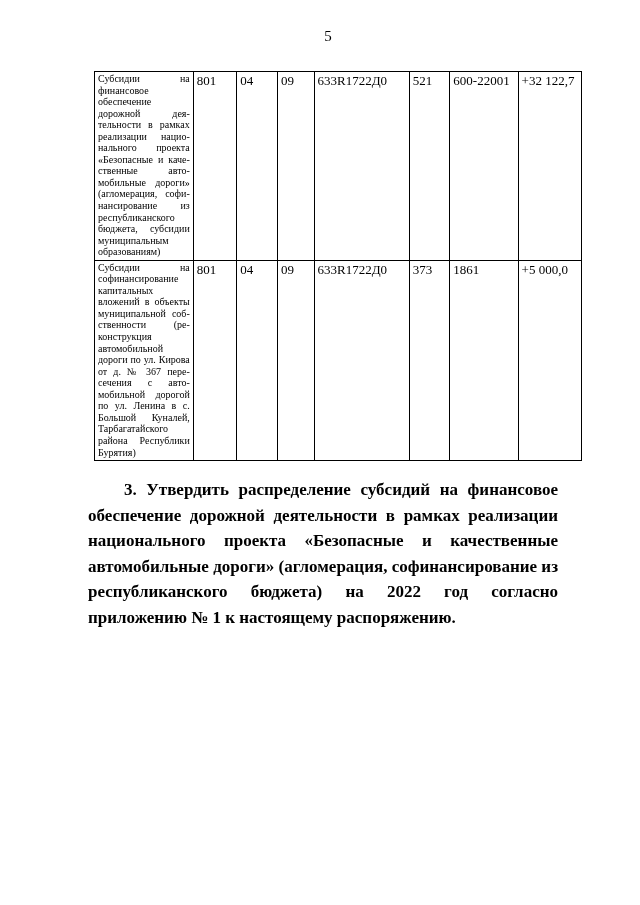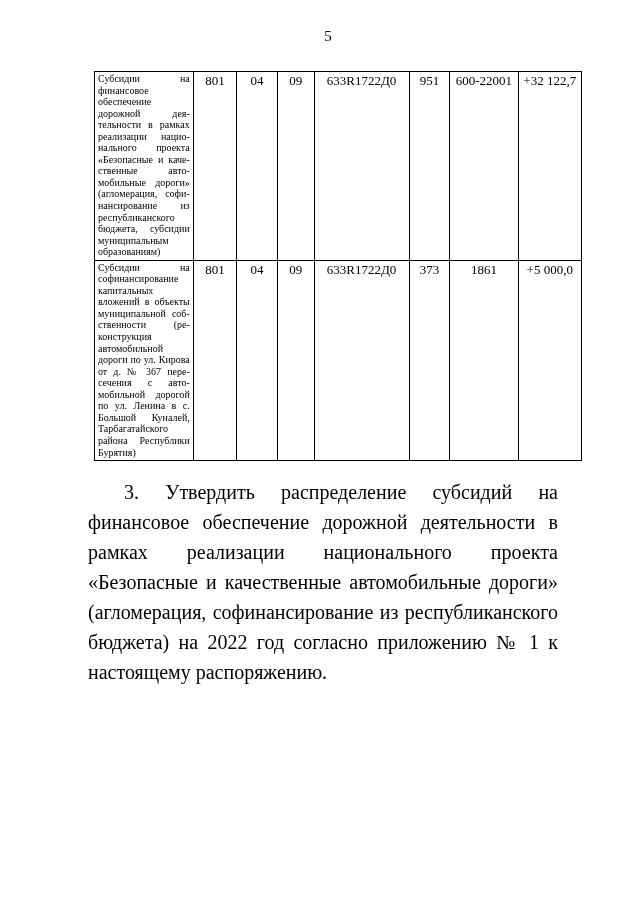--- a/index.html
+++ b/index.html
@@ -32,33 +32,33 @@
     padding: 1px 3px 2px 3px;
   }
   td.name {
     text-align: justify;
     font-size: 10px;
     line-height: 1.155;
     overflow-wrap: break-word;
     hyphens: manual;
   }
   td.num {
-    text-align: center;
     font-size: 13px;
     line-height: 1.2;
     padding-top: 2px;
   }
   .para {
     width: 470px;
     margin: 16px 0 0 0;
-    font-size: 20px;
+    font-size: 17px;
     line-height: 1.5;
     text-align: justify;
     text-indent: 36px;
     overflow-wrap: break-word;
+    font-weight: bold;
   }
 </style>
 </head>
 <body>
 
 <div class="page">
 
   <div class="page-number">5</div>
 
   <table class="doc-table">
@@ -72,21 +72,21 @@
       <col style="width:71px">
       <col style="width:66px">
     </colgroup>
     <tbody>
       <tr>
         <td class="name">Субсидии на финансовое обеспечение дорожной дея­тельности в рамках реали­зации нацио­нального про­екта «Безопас­ные и каче­ственные авто­мобильные до­роги» (агломе­рация, софи­нансирование из республи­канского бюд­жета, субсидии муниципаль­ным образова­ниям)</td>
         <td class="num">801</td>
         <td class="num">04</td>
         <td class="num">09</td>
         <td class="num">633R1722Д0</td>
-        <td class="num">951</td>
+        <td class="num">521</td>
         <td class="num">600-22001</td>
         <td class="num">+32 122,7</td>
       </tr>
       <tr>
         <td class="name">Субсидии на софинансирова­ние капиталь­ных вложений в объекты муни­ципальной соб­ственности (ре­конструкция автомобильной дороги по ул. Кирова от д. № 367 пере­сечения с авто­мобильной до­рогой по ул. Ленина в с. Большой Ку­налей, Тарбага­тайского района Республики Бу­рятия)</td>
         <td class="num">801</td>
         <td class="num">04</td>
         <td class="num">09</td>
         <td class="num">633R1722Д0</td>
         <td class="num">373</td>

